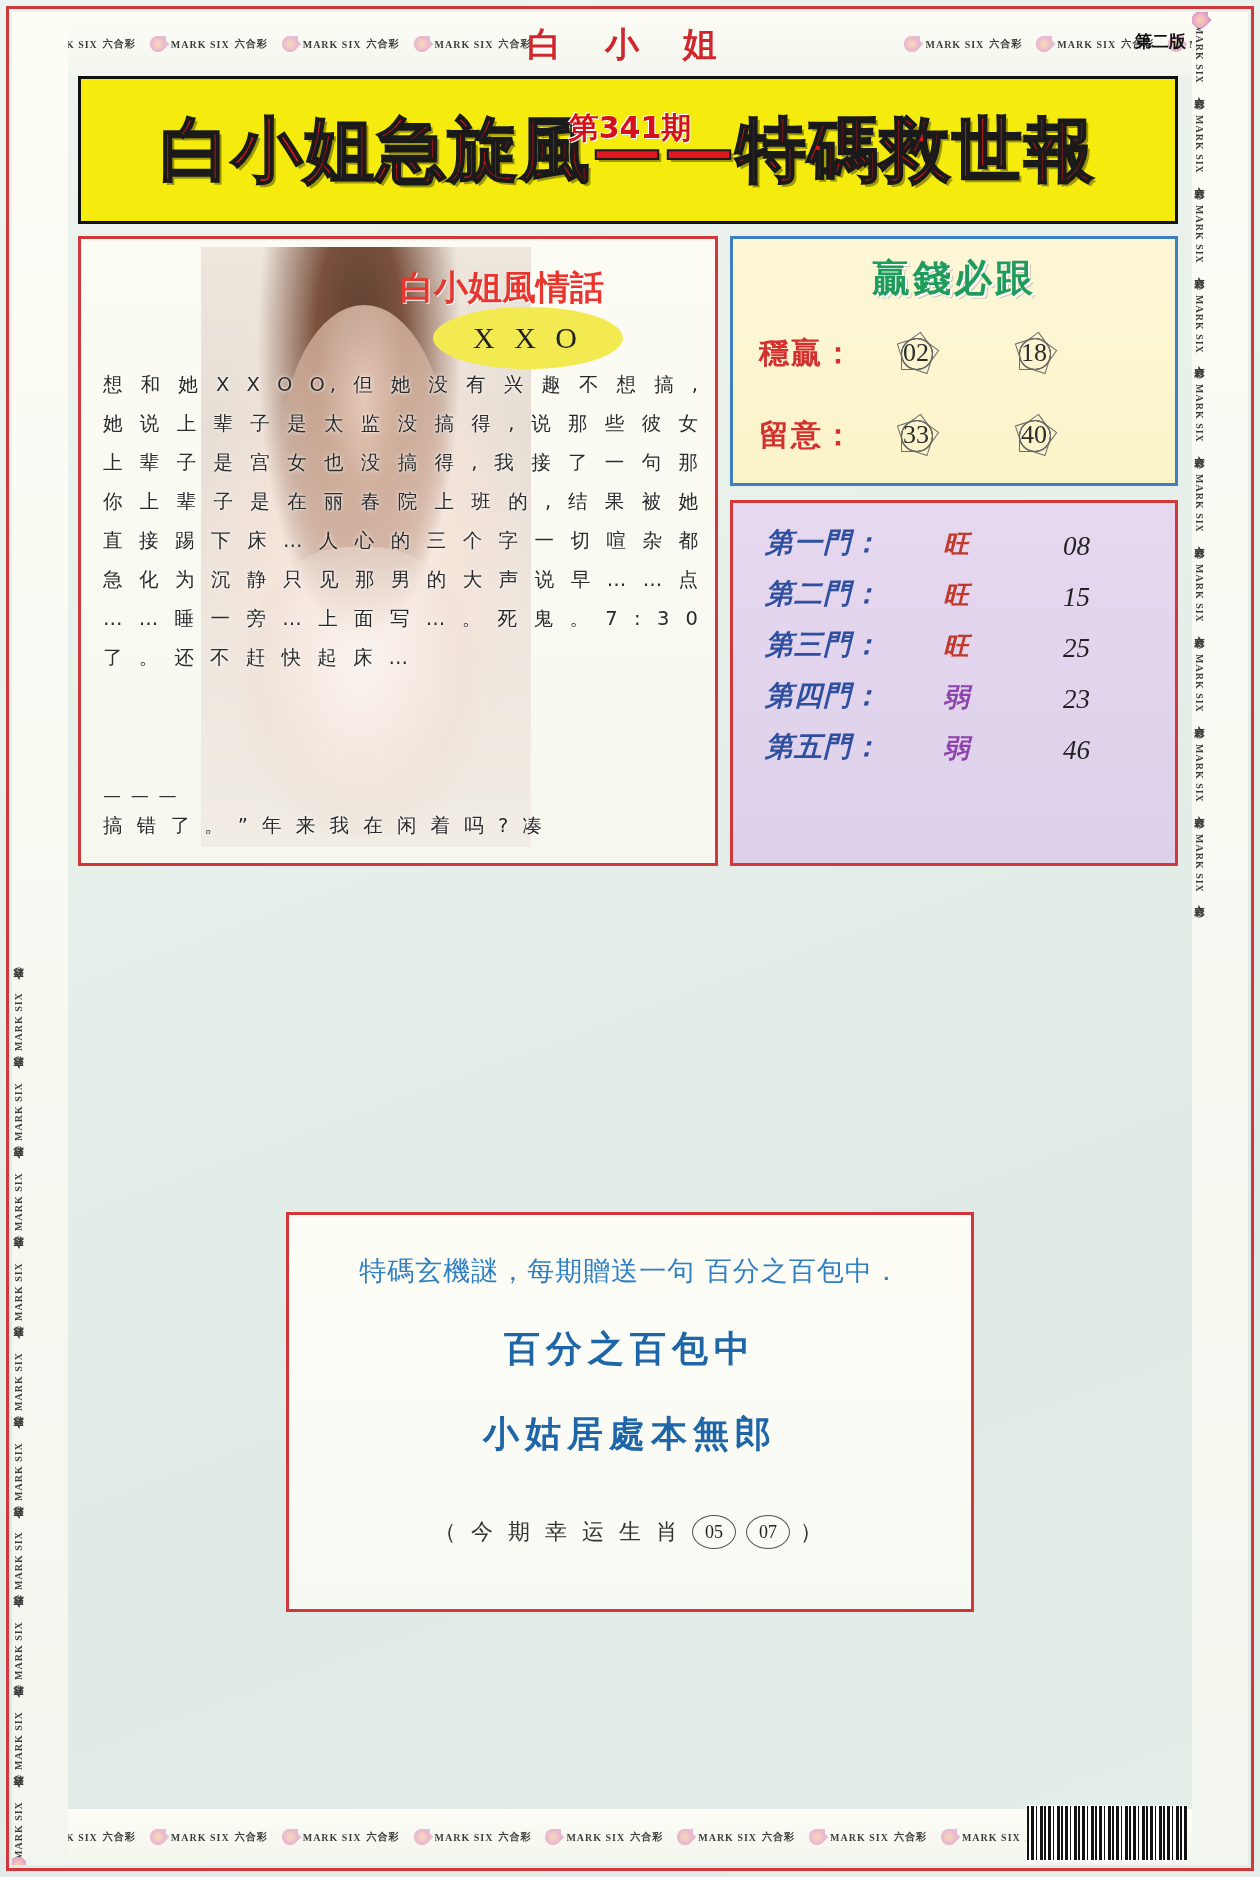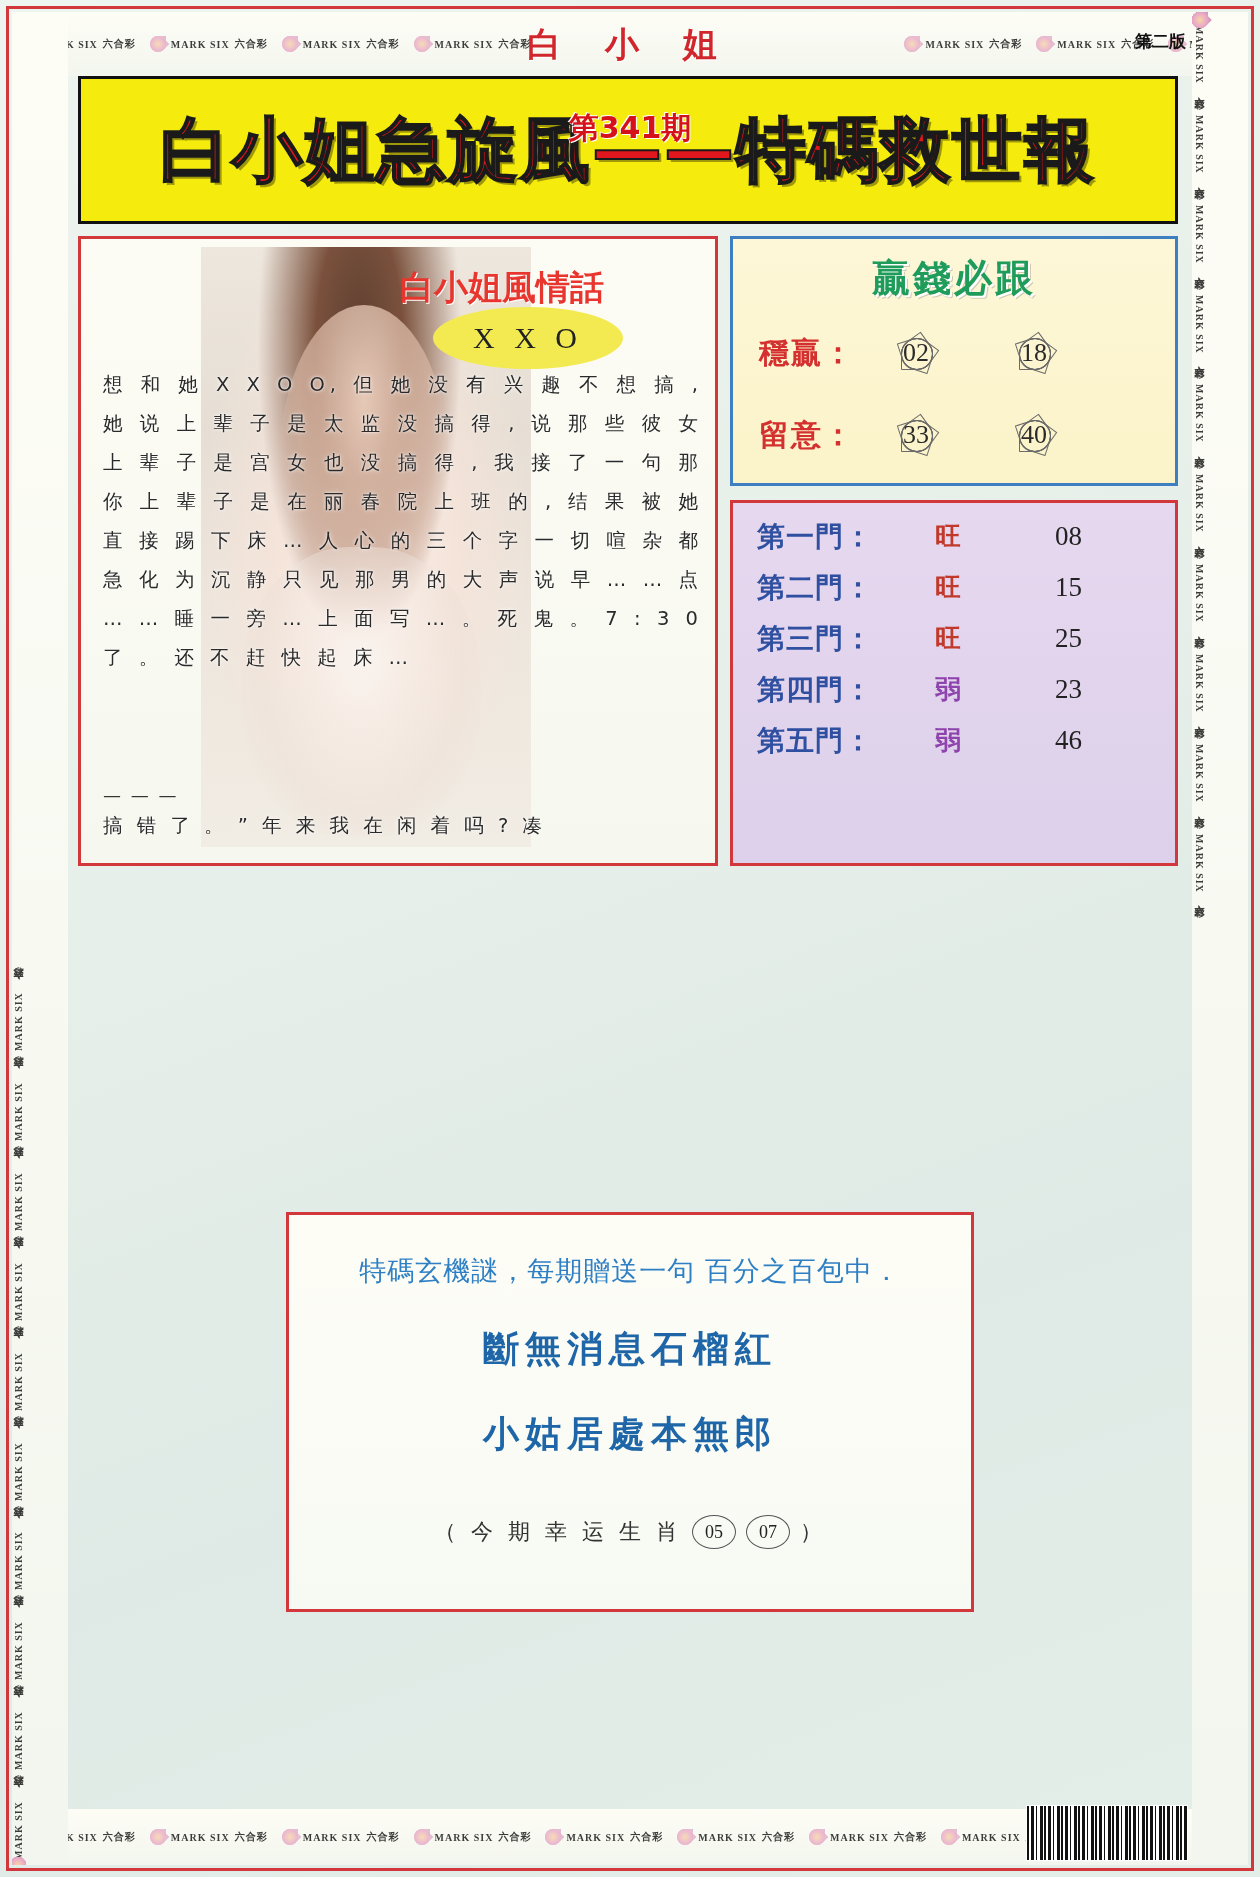--- a/index.html
+++ b/index.html
@@ -325,23 +325,24 @@
   }
   .gate-title {
     font-size: 31px;
     font-weight: bold;
     color: #d4302f;
     letter-spacing: 3px;
   }
   .gate-rows { margin-top: 8px; }
   .gate-row {
     display: flex;
-    align-items: center;
+    align-items: flex-end;
     height: 51px;
-    padding-left: 24px;
+    padding-left: 32px;
+    font-style: italic;
   }
   .gate-name {
     font-size: 28px;
     color: #2f4fa0;
     font-weight: bold;
     width: 178px;
     letter-spacing: 1px;
   }
   .gate-state {
     font-size: 26px;
@@ -716,21 +717,21 @@
       <div class="gate-row">
         <span class="gate-name">第五門：</span>
         <span class="gate-state weak">弱</span>
         <span class="gate-num">46</span>
       </div>
     </div>
   </div>
 
   <div class="riddle">
     <div class="riddle-head">特碼玄機謎，每期贈送一句 百分之百包中．</div>
-    <div class="riddle-line">斷無消息石榴紅</div>
+    <div class="riddle-line">百分之百包中</div>
     <div class="riddle-line">小姑居處本無郎</div>
     <div class="riddle-footer">
       <span>（ 今 期 幸 运 生 肖</span>
       <span class="zodiac-ball">05</span>
       <span class="zodiac-ball">07</span>
       <span>）</span>
     </div>
   </div>
 
   <div class="barcode"></div>

